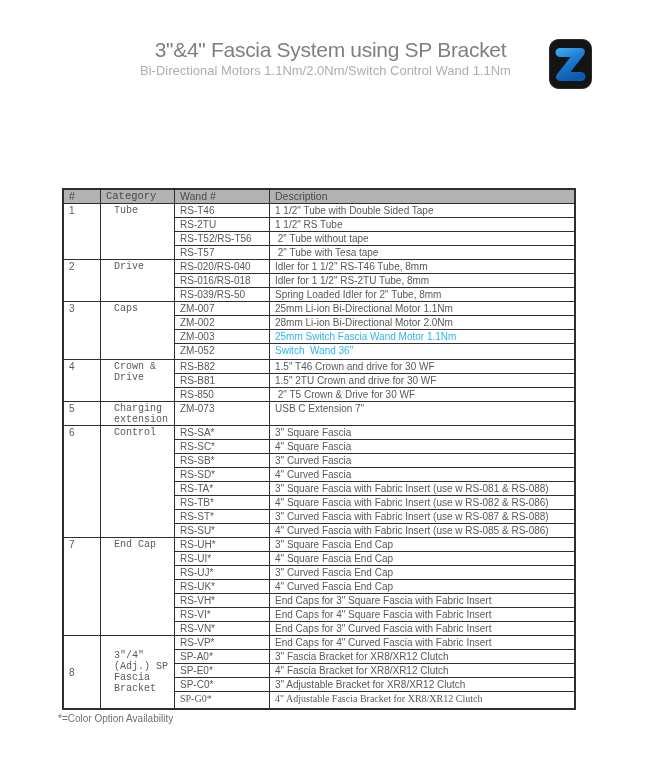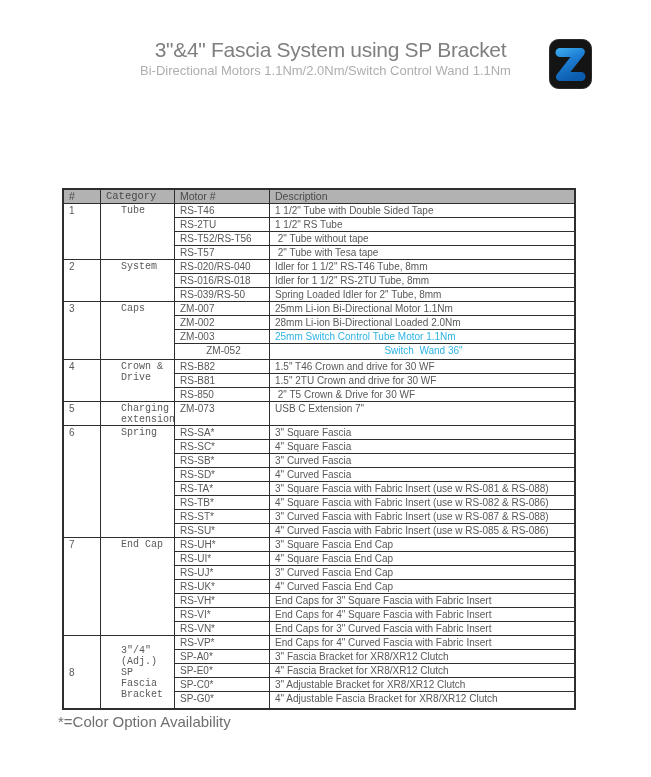--- a/index.html
+++ b/index.html
@@ -34,27 +34,27 @@
   }
   .parts th{
     background:#b2b2b2;color:#4a4a4a;font-weight:normal;text-align:left;
     height:12px;white-space:nowrap;font-size:10.5px;
   }
   .parts td{height:12px;}
   .col-num{width:29px;}
   .col-cat{width:66px;font-family:Liberation Mono, monospace;}
   .col-item{width:87px;}
   .col-desc{width:297px;}
-  td.col-cat{padding-left:20px;}
+  td.col-cat{padding-left:13px;}
   td.col-item,td.col-desc{white-space:pre;overflow:hidden;}
   td.cyan{color:#2eb3e5;}
   td.vmid{vertical-align:middle;}
 
   .footnote{
-    margin-top:3px;margin-left:-4px;font-size:15px;color:#6f6f6f;
+    margin-top:3px;margin-left:-4px;font-size:10px;color:#6f6f6f;
   }
 </style>
 </head>
 <body>
 
 <div class="page">
 
   <div class="hdr">
     <div class="hdr-title">3"&amp;4" Fascia System using SP Bracket</div>
     <div class="hdr-sub">Bi-Directional Motors 1.1Nm/2.0Nm/Switch Control Wand 1.1Nm</div>
@@ -73,21 +73,21 @@
       <path d="M11 9 h21 a4 4 0 0 1 3.2 6.4 L21.5 33 H32 a4.5 4.5 0 0 1 0 9 H11 a4 4 0 0 1 -3.2 -6.4 L21.5 18 H11 a4.5 4.5 0 0 1 0 -9 Z" fill="url(#zg)"></path>
     </svg>
   </div>
 
   <div class="tbl-wrap">
     <table class="parts">
       <thead>
         <tr>
           <th class="col-num">#</th>
           <th class="col-cat">Category</th>
-          <th class="col-item">Motor #</th>
+          <th class="col-item">Wand #</th>
           <th class="col-desc">Description</th>
         </tr>
       </thead>
       <tbody>
           <tr>
             <td class="col-num" rowspan="4">1</td>
             <td class="col-cat" rowspan="4">Tube</td>
             <td class="col-item">RS-T46</td>
             <td class="col-desc">1 1/2" Tube with Double Sided Tape</td>
           </tr>
@@ -98,47 +98,47 @@
           <tr>
             <td class="col-item">RS-T52/RS-T56</td>
             <td class="col-desc"> 2" Tube without tape</td>
           </tr>
           <tr>
             <td class="col-item">RS-T57</td>
             <td class="col-desc"> 2" Tube with Tesa tape</td>
           </tr>
           <tr>
             <td class="col-num" rowspan="3">2</td>
-            <td class="col-cat" rowspan="3">System</td>
+            <td class="col-cat" rowspan="3">Drive</td>
             <td class="col-item">RS-020/RS-040</td>
             <td class="col-desc">Idler for 1 1/2" RS-T46 Tube, 8mm</td>
           </tr>
           <tr>
             <td class="col-item">RS-016/RS-018</td>
             <td class="col-desc">Idler for 1 1/2" RS-2TU Tube, 8mm</td>
           </tr>
           <tr>
             <td class="col-item">RS-039/RS-50</td>
             <td class="col-desc">Spring Loaded Idler for 2" Tube, 8mm</td>
           </tr>
           <tr>
             <td class="col-num" rowspan="4">3</td>
             <td class="col-cat" rowspan="4">Caps</td>
             <td class="col-item">ZM-007</td>
             <td class="col-desc">25mm Li-ion Bi-Directional Motor 1.1Nm</td>
           </tr>
           <tr>
             <td class="col-item">ZM-002</td>
-            <td class="col-desc">28mm Li-ion Bi-Directional Loaded 2.0Nm</td>
+            <td class="col-desc">28mm Li-ion Bi-Directional Motor 2.0Nm</td>
           </tr>
           <tr>
             <td class="col-item">ZM-003</td>
-            <td class="col-desc cyan">25mm Switch Control Tube Motor 1.1Nm</td>
-          </tr>
-          <tr style="height: 16px; text-align: center;">
+            <td class="col-desc cyan">25mm Switch Fascia Wand Motor 1.1Nm</td>
+          </tr>
+          <tr style="height: 16px;">
             <td class="col-item">ZM-052</td>
             <td class="col-desc cyan">Switch  Wand 36"</td>
           </tr>
           <tr>
             <td class="col-num" rowspan="3">4</td>
             <td class="col-cat" rowspan="3">Crown &amp; Drive</td>
             <td class="col-item">RS-B82</td>
             <td class="col-desc">1.5" T46 Crown and drive for 30 WF</td>
           </tr>
           <tr>
@@ -150,21 +150,21 @@
             <td class="col-desc"> 2" T5 Crown &amp; Drive for 30 WF</td>
           </tr>
           <tr style="height: 24px;">
             <td class="col-num" rowspan="1">5</td>
             <td class="col-cat" rowspan="1">Charging extension</td>
             <td class="col-item">ZM-073</td>
             <td class="col-desc">USB C Extension 7"</td>
           </tr>
           <tr>
             <td class="col-num" rowspan="8">6</td>
-            <td class="col-cat" rowspan="8">Spring</td>
+            <td class="col-cat" rowspan="8">Control</td>
             <td class="col-item">RS-SA*</td>
             <td class="col-desc">3" Square Fascia</td>
           </tr>
           <tr>
             <td class="col-item">RS-SC*</td>
             <td class="col-desc">4" Square Fascia</td>
           </tr>
           <tr>
             <td class="col-item">RS-SB*</td>
             <td class="col-desc">3" Curved Fascia</td>
@@ -230,21 +230,21 @@
             <td class="col-desc">3" Fascia Bracket for XR8/XR12 Clutch</td>
           </tr>
           <tr>
             <td class="col-item">SP-E0*</td>
             <td class="col-desc">4" Fascia Bracket for XR8/XR12 Clutch</td>
           </tr>
           <tr>
             <td class="col-item">SP-C0*</td>
             <td class="col-desc">3" Adjustable Bracket for XR8/XR12 Clutch</td>
           </tr>
-          <tr style="height: 17px;">
+          <tr style="height: 17px; font-family: Liberation Serif, serif;">
             <td class="col-item">SP-G0*</td>
             <td class="col-desc">4" Adjustable Fascia Bracket for XR8/XR12 Clutch</td>
           </tr>
         </tbody>
     </table>
     <div class="footnote">*=Color Option Availability</div>
   </div>
 
 </div>
 

